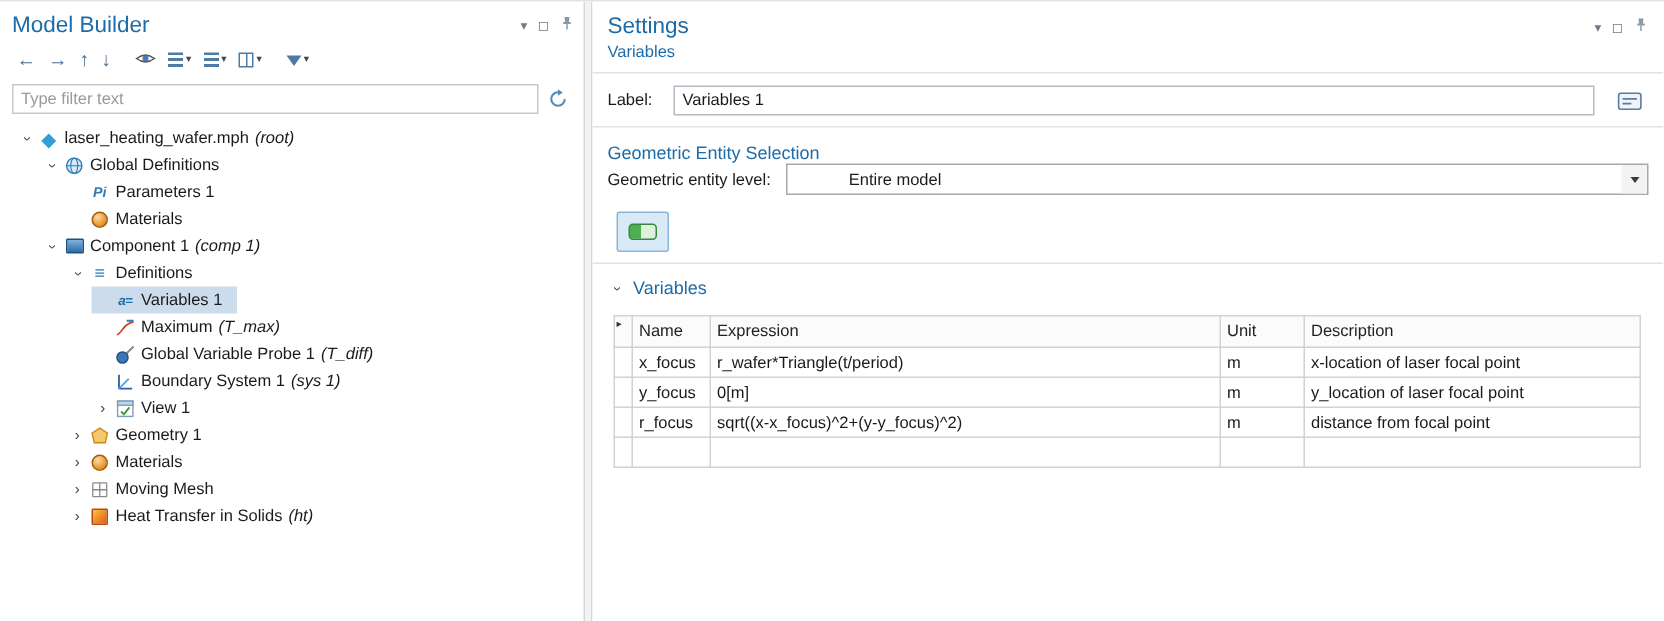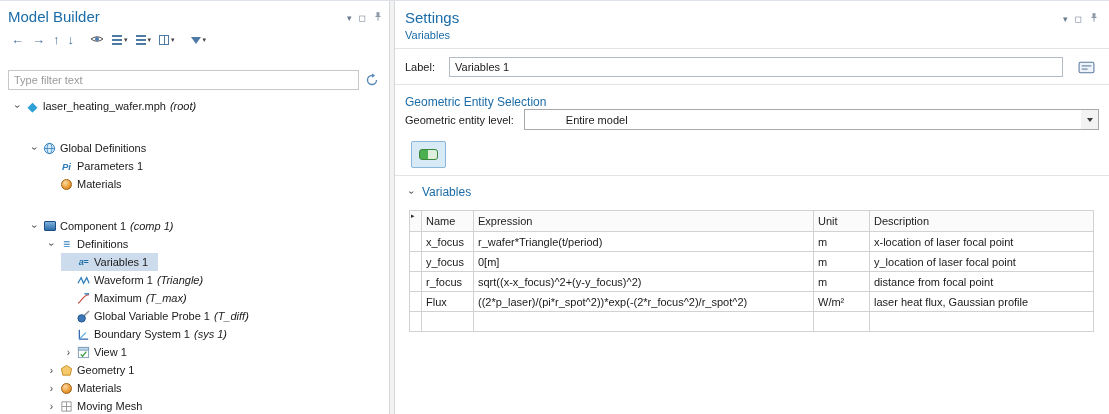--- a/index.html
+++ b/index.html
@@ -8,50 +8,50 @@
     font-family:"Liberation Sans", sans-serif;
     font-size:11px; color:#1a1a1a; background:#fff;
     display:flex; border-top:1px solid #dde3e8;
   }
   
   .panel-left { width:390px; flex:none; background:#fff; overflow:hidden;
                 padding:7px 6px 0 8px; border-right:1px solid #d7d7d7; }
   .gutter { width:5px; flex:none; background:#f0f2f4; border-right:1px solid #d7d7d7; }
   .panel-right { flex:1; background:#fff; overflow:hidden; padding:8px 10px 0 10px; }
 
-  .panel-head { display:flex; align-items:center; }
+  .panel-head { display:flex; align-items:flex-start; }
   .panel-title { color:#1b6ca8; font-size:15px; flex:1; }
   .panel-icons { display:flex; align-items:center; gap:7px; padding-top:2px; }
   .pic { color:#6b7b8c; font-size:9px; line-height:10px; cursor:default; }
 
   
   .toolbar { display:flex; align-items:center; gap:2px; margin-top:5px; height:20px; }
   .tb { border:none; background:none; display:flex; align-items:center;
         padding:1px 3px; color:#456f99; font-size:13px; line-height:14px; cursor:default; }
   .dd { font-size:7px; color:#444; margin-left:2px; }
   .mi-lines { width:10px; height:10px;
               background:repeating-linear-gradient(to bottom,#4d7ba6 0 2px,transparent 2px 4px); }
   .mi-cols { width:10px; height:10px; border:1px solid #4d7ba6; position:relative; }
   .mi-cols::after { content:""; position:absolute; left:4px; top:0; bottom:0; width:1px; background:#4d7ba6; }
   .mi-funnel { width:0; height:0; border-left:5px solid transparent;
                border-right:5px solid transparent; border-top:7px solid #4d7ba6; }
   .tsep { width:6px; }
 
   
-  .filter-row { display:flex; margin-top:20px; }
+  .filter-row { display:flex; margin-top:6px; }
   .filter-input { flex:1; height:20px; border:1px solid #c8c8c8; padding:0 5px;
                   font-family:inherit; font-size:11px; color:#333; }
   .filter-input::placeholder { color:#9a9a9a; }
   .refresh { border:none; background:none; width:22px; height:20px;
              display:flex; align-items:center; justify-content:center; margin-left:2px; }
 
   
   .tree { margin-top:7px; }
   .titem { height:18px; display:flex; align-items:center; cursor:default; }
-  .pad0 { padding-left:2px; } .pad1 { padding-left:19px;margin-top:24px; }
+  .pad0 { padding-left:2px; } .pad1 { padding-left:19px; }
   .pad2 { padding-left:36px; } .pad3 { padding-left:53px; }
   .line { display:flex; align-items:center; height:18px; padding-right:6px; }
   .sel .line { background:#cddcec; }
   .chev { width:15px; height:15px; flex:none; display:flex; align-items:center;
           justify-content:center; color:#444; font-size:10px; }
   .chev.exp { transform:rotate(90deg); }
   .ico { width:15px; height:15px; flex:none; display:flex; align-items:center;
          justify-content:center; margin-right:3px; }
   .lbl, .tag { white-space:nowrap; }
   .tag { font-style:italic; margin-left:4px; }
@@ -237,32 +237,20 @@
 
     <div class="titem pad3 sel">
         <div class="line">
       <span class="chev"></span>
       <span class="ico g-var">a=</span>
       <span class="lbl">Variables 1</span>
       <span class="tag"></span>
     </div>
       </div>
 
-    <div class="titem pad3">
-        <div class="line">
-      <span class="chev"></span>
-      <span class="ico">
-        <svg width="13" height="13" viewBox="0 0 14 14">
-              <polyline points="1,10 4.5,4 7,10 10.5,4 13,10" fill="none" stroke="#2b7bb9" stroke-width="1.3"></polyline>
-            </svg>
-      </span>
-      <span class="lbl">Waveform 1</span>
-      <span class="tag">(Triangle)</span>
-    </div>
-      </div>
 
     <div class="titem pad3">
         <div class="line">
       <span class="chev"></span>
       <span class="ico">
         <svg width="13" height="13" viewBox="0 0 14 14">
               <path d="M1,12 C4,12 6,3 13,3" stroke="#c0392b" fill="none" stroke-width="1.2"></path>
               <line x1="8" y1="2" x2="13" y2="2" stroke="#2b7bb9" stroke-width="1.5"></line>
             </svg>
       </span>
@@ -459,27 +447,20 @@
       </tr>
       <tr>
         <td></td>
         <td>r_focus</td>
         <td>sqrt((x-x_focus)^2+(y-y_focus)^2)</td>
         <td>m</td>
         <td>distance from focal point</td>
       </tr>
       <tr>
         <td></td>
-        <td>Flux</td>
-        <td>((2*p_laser)/(pi*r_spot^2))*exp(-(2*r_focus^2)/r_spot^2)</td>
-        <td>W/m²</td>
-        <td>laser heat flux, Gaussian profile</td>
-      </tr>
-      <tr>
-        <td></td>
         <td></td>
         <td></td>
         <td></td>
         <td></td>
       </tr>
     </tbody>
   </table>
 </div>
 
 </body></html>

